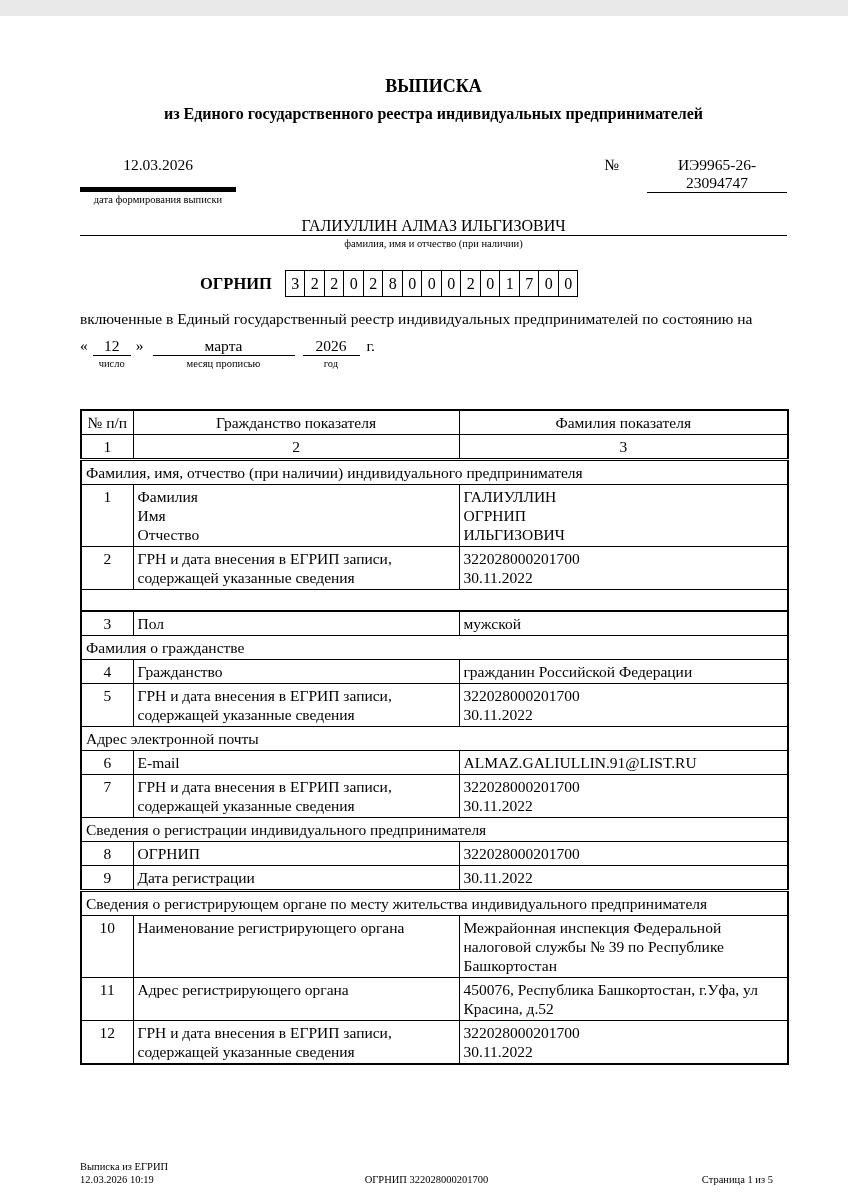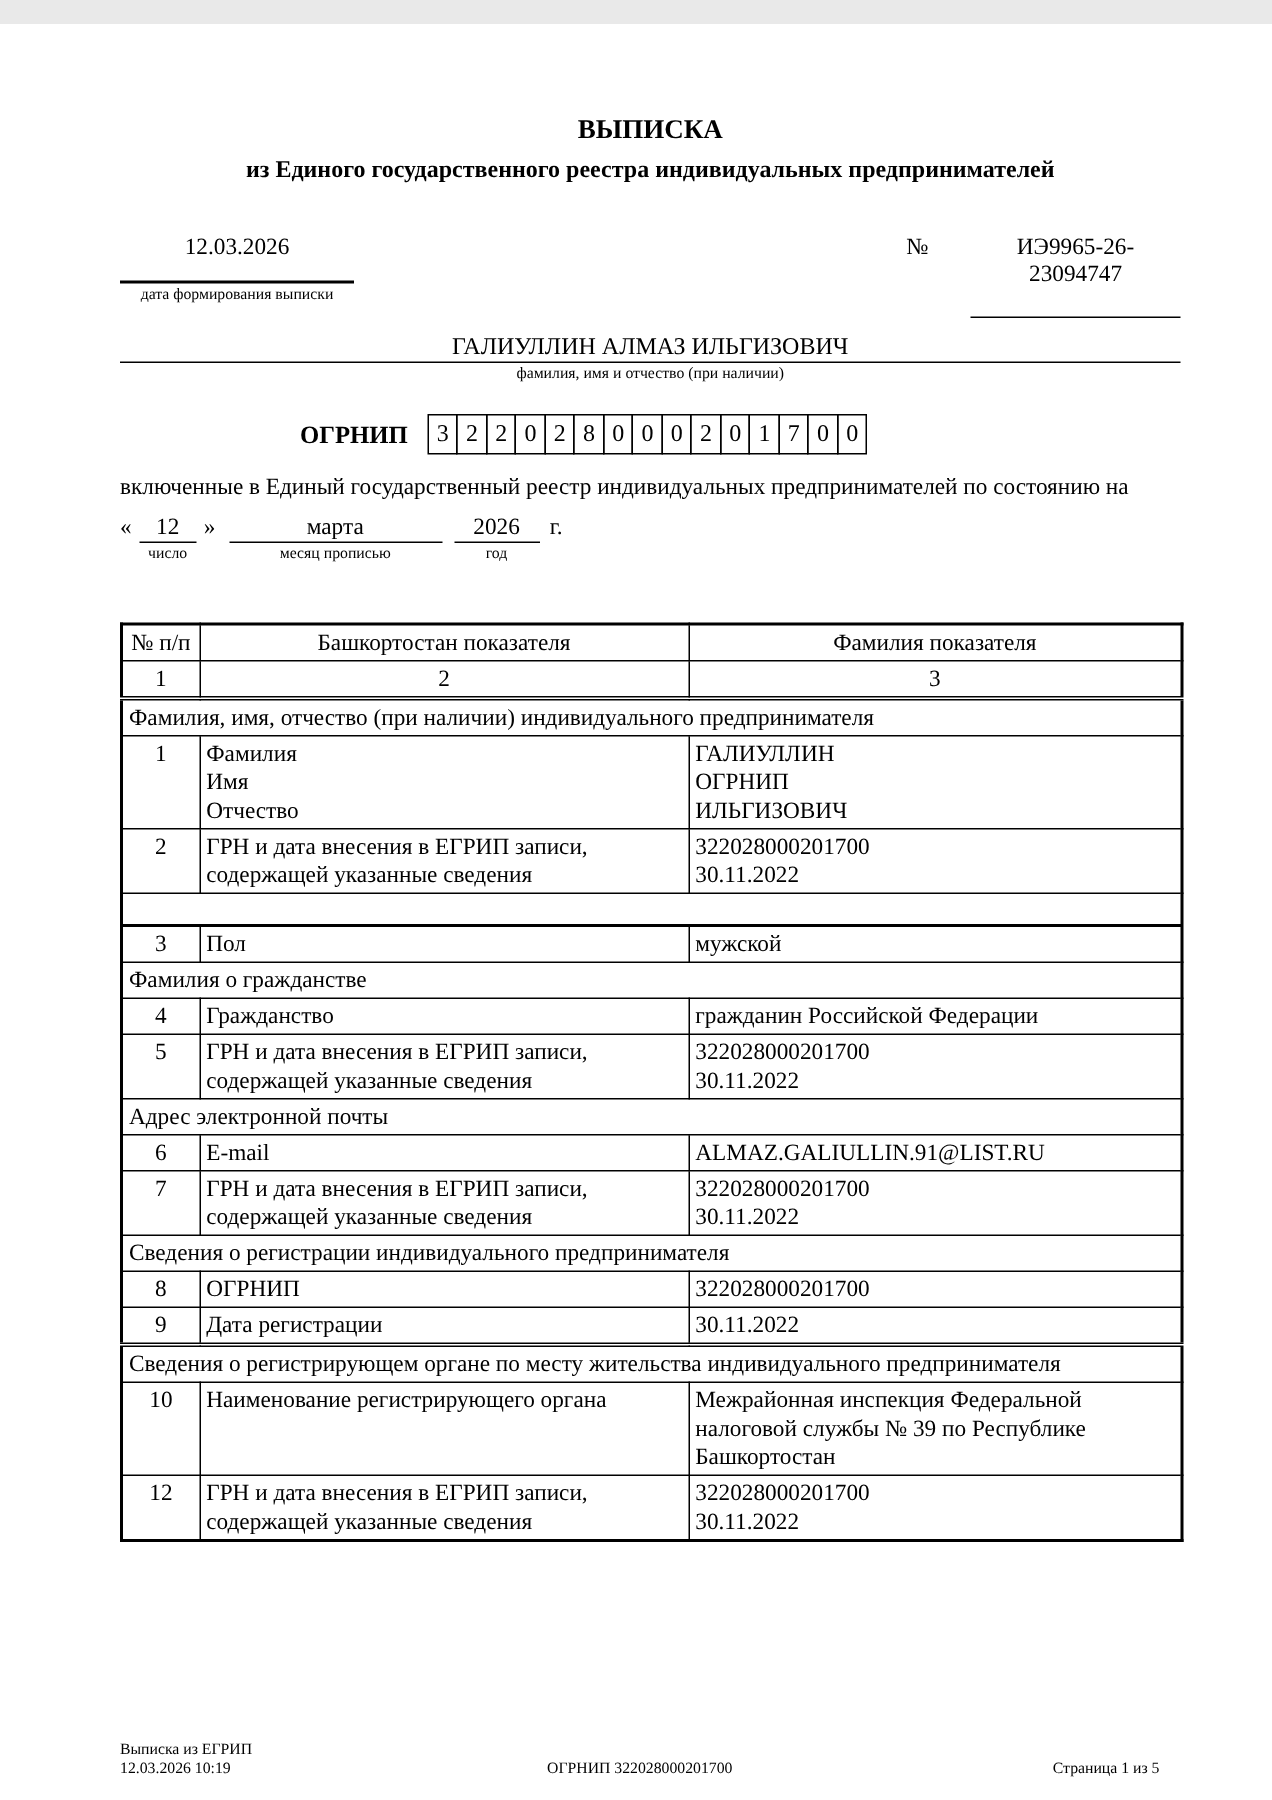--- a/index.html
+++ b/index.html
@@ -34,36 +34,36 @@
     display: flex;
     justify-content: space-between;
     align-items: flex-start;
   }
   .date-block { width: 156px; }
   .date-value {
     text-align: center;
     font-size: 15.5px;
     line-height: 18px;
     padding-bottom: 13px;
-    border-bottom: 2px solid #000000;
+    border-bottom: 5px solid #000000;
   }
   .date-label {
     margin-top: 2px;
     text-align: center;
     font-size: 10.5px;
     line-height: 12px;
   }
   .num-block { display: flex; align-items: flex-start; }
   .num-sign { font-size: 15.5px; line-height: 18px; margin-right: 28px; }
   .num-stack {
     width: 140px;
     text-align: center;
     font-size: 15.5px;
     line-height: 18px;
-    padding-bottom: 19px;
+    padding-bottom: 0;
     border-bottom: 1px solid #000;
   }
 
   
   .lead {
     margin-top: 42px;
     font-size: 15.5px;
     line-height: 18px;
   }
   .fio-line {
@@ -246,21 +246,21 @@
 
     <table class="indicators">
       <colgroup>
         <col style="width:52px">
         <col style="width:326px">
         <col style="width:329px">
       </colgroup>
       <tbody>
         <tr class="head">
           <td class="c-num">№ п/п</td>
-          <td>Башкортостан показателя</td>
+          <td>Гражданство показателя</td>
           <td>Фамилия показателя</td>
         </tr>
         <tr class="colnums">
           <td>1</td>
           <td>2</td>
           <td>3</td>
         </tr>
       <tr class="section dbl">
             <td colspan="3">Фамилия, имя, отчество (при наличии) индивидуального предпринимателя</td>
           </tr>
@@ -340,20 +340,25 @@
           </tr>
           <tr class="section dbl">
             <td colspan="3">Сведения о регистрирующем органе по месту жительства индивидуального предпринимателя</td>
           </tr>
           <tr>
             <td class="c-num">10</td>
             <td>Наименование регистрирующего органа</td>
             <td>Межрайонная инспекция Федеральной налоговой службы № 39 по Республике Башкортостан</td>
           </tr>
           <tr>
+            <td class="c-num">11</td>
+            <td>Адрес регистрирующего органа</td>
+            <td>450076, Республика Башкортостан, г.Уфа, ул Красина, д.52</td>
+          </tr>
+          <tr>
             <td class="c-num">12</td>
             <td>ГРН и дата внесения в ЕГРИП записи, содержащей указанные сведения</td>
             <td>
               <div>322028000201700</div>
               <div>30.11.2022</div>
             </td>
           </tr>
         </tbody>
     </table>
 

